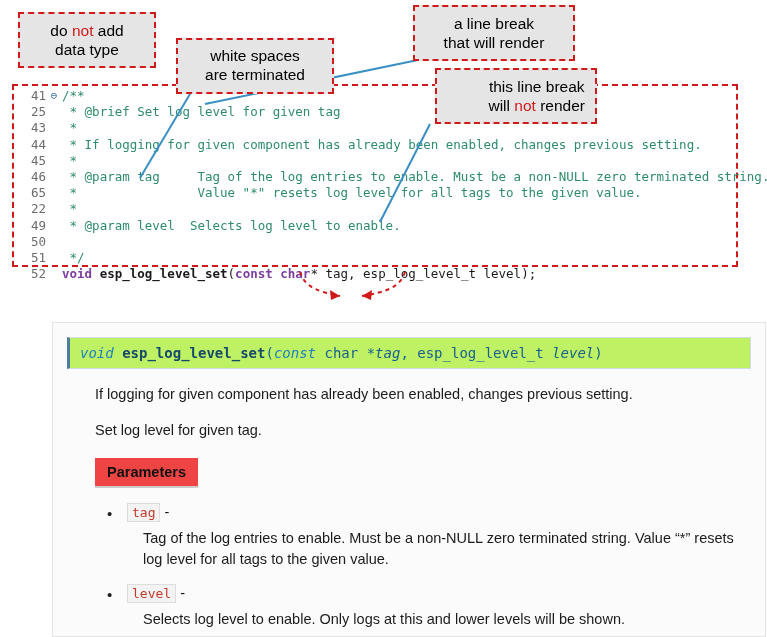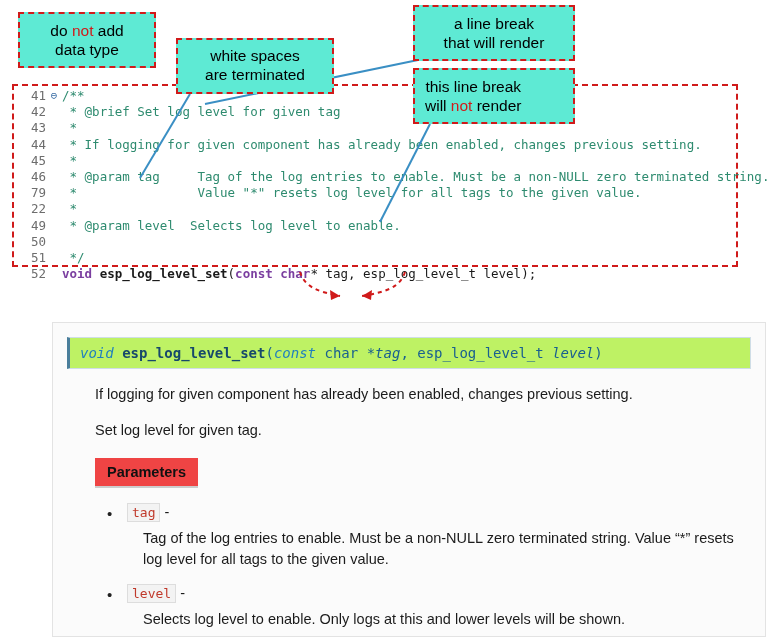--- a/index.html
+++ b/index.html
@@ -12,21 +12,21 @@
     background: #ffffff;
     font-family: "Liberation Sans", sans-serif;
     position: relative;
     overflow: hidden;
   }
 
   
   .callout {
     position: absolute;
     border: 2px dashed #d01a1a;
-    background: #5eead4;
+    background: #e5e5e5;
     color: #000000;
     font-size: 15.5px;
     line-height: 1.25;
     text-align: center;
     padding: 6px 10px;
     box-sizing: border-box;
     z-index: 5;
   }
   .callout .hl {
     color: #d01a1a;
@@ -53,27 +53,27 @@
   #callout-linebreak-render {
     left: 413px;
     top: 5px;
     width: 162px;
     height: 56px;
     display: flex;
     align-items: center;
     justify-content: center;
   }
   #callout-linebreak-norender {
-    left: 413px;
+    left: 435px;
     top: 68px;
     width: 162px;
     height: 56px;
     display: flex;
     align-items: center;
-    justify-content: flex-start;
+    justify-content: flex-end;
   }
 
   
   #connectors {
     position: absolute;
     left: 0;
     top: 0;
     width: 767px;
     height: 637px;
     pointer-events: none;
@@ -261,36 +261,36 @@
   <polygon points="340,296 330,290 331,300" fill="#d01a1a"></polygon>
   <path d="M 405 272 C 400 288, 385 292, 362 296" stroke="#d01a1a" stroke-width="2" stroke-dasharray="4,4" fill="none"></path>
   <polygon points="362,296 372,290 371,300" fill="#d01a1a"></polygon>
 </svg>
 
 <div id="code-panel">
   <div class="code-row">
     <span class="gutter">41</span><span class="foldmark">⊖</span><span class="code-text doc">/**</span>
   </div>
   <div class="code-row">
-    <span class="gutter">42</span><span class="foldmark"></span><span class="code-text doc"> * @brief Set log level for given tag</span>
+    <span class="gutter">25</span><span class="foldmark"></span><span class="code-text doc"> * @brief Set log level for given tag</span>
   </div>
   <div class="code-row">
     <span class="gutter">43</span><span class="foldmark"></span><span class="code-text doc"> *</span>
   </div>
   <div class="code-row">
     <span class="gutter">44</span><span class="foldmark"></span><span class="code-text doc"> * If logging for given component has already been enabled, changes previous setting.</span>
   </div>
   <div class="code-row">
     <span class="gutter">45</span><span class="foldmark"></span><span class="code-text doc"> *</span>
   </div>
   <div class="code-row">
     <span class="gutter">46</span><span class="foldmark"></span><span class="code-text doc"> * @param tag     Tag of the log entries to enable. Must be a non-NULL zero terminated string.</span>
   </div>
   <div class="code-row">
-    <span class="gutter">79</span><span class="foldmark"></span><span class="code-text doc"> *                Value "*" resets log level for all tags to the given value.</span>
+    <span class="gutter">65</span><span class="foldmark"></span><span class="code-text doc"> *                Value "*" resets log level for all tags to the given value.</span>
   </div>
   <div class="code-row">
     <span class="gutter">22</span><span class="foldmark"></span><span class="code-text doc"> *</span>
   </div>
   <div class="code-row">
     <span class="gutter">49</span><span class="foldmark"></span><span class="code-text doc"> * @param level  Selects log level to enable.</span>
   </div>
   <div class="code-row">
     <span class="gutter">50</span><span class="foldmark"></span>
   </div>

